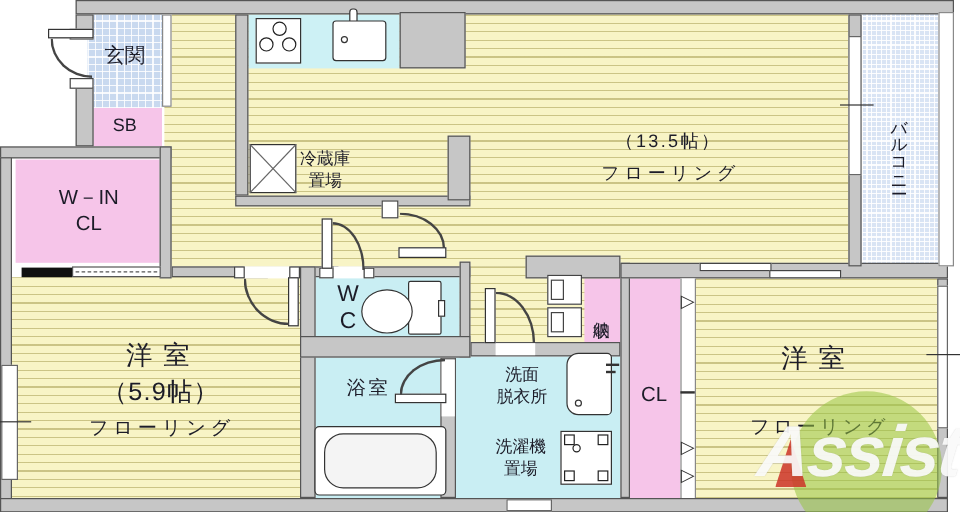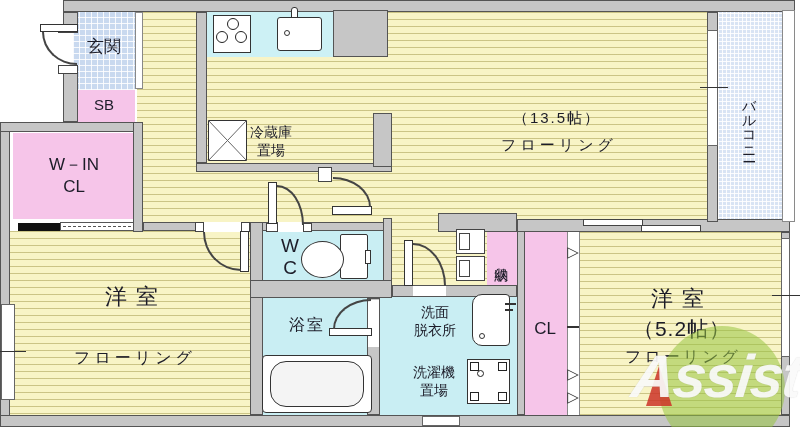--- a/index.html
+++ b/index.html
@@ -157,32 +157,32 @@
   <span class="lbl" style="left:104px;top:47px;font-size:17px;">玄関</span>
   <span class="lbl" style="left:104px;top:105px;font-size:15px;">SB</span>
   <span class="lbl" style="left:74px;top:176px;font-size:17px;">W－IN
 CL</span>
   <span class="lbl" style="left:271px;top:141px;font-size:14px;">冷蔵庫
 置場</span>
   <span class="lbl" style="left:557px;top:118px;font-size:15px;letter-spacing:2px;">（13.5帖）</span>
   <span class="lbl" style="left:559px;top:145px;font-size:15px;letter-spacing:4px;">フローリング</span>
   <span class="vert" style="left:749px;top:122px;font-size:14px;">バルコニー</span>
   <span class="lbl" style="left:136px;top:297px;font-size:22px;letter-spacing:9px;">洋室</span>
+  <span class="lbl" style="left:134px;top:327px;font-size:21px;letter-spacing:1px;">（5.9帖）</span>
   <span class="lbl" style="left:135px;top:358px;font-size:16px;letter-spacing:4px;">フローリング</span>
   <span class="lbl" style="left:290px;top:257px;font-size:19px;line-height:1.15;">W
 C</span>
   <span class="lbl" style="left:307px;top:325px;font-size:16px;letter-spacing:2px;">浴室</span>
   <span class="lbl" style="left:435px;top:321px;font-size:14px;">洗面
 脱衣所</span>
   <span class="lbl" style="left:434px;top:381px;font-size:14px;">洗濯機
 置場</span>
   <span class="vert" style="left:501px;top:257px;font-size:14px;">収納</span>
   <span class="lbl" style="left:545px;top:329px;font-size:17px;">CL</span>
   <span class="lbl" style="left:682px;top:299px;font-size:22px;letter-spacing:9px;">洋室</span>
-  <span class="lbl" style="left:682px;top:329px;font-size:21px;letter-spacing:1px;">（5.2帖）</span>
   <span class="lbl" style="left:683px;top:357px;font-size:16px;letter-spacing:3px;">フローリング</span>
 
   <div style="left:630px;top:320px;width:170px;height:107px;">
     <div style="left:29px;top:6px;width:126px;height:126px;border-radius:50%;background:rgba(152,196,66,0.55);"></div>
     <div style="left:16px;top:46px;width:26px;height:40px;background:rgba(204,51,39,0.85);clip-path:polygon(50% 0,100% 100%,0 100%);"></div>
     <span style="left:2px;top:22px;font-size:60px;font-weight:bold;font-style:italic;letter-spacing:-2px;transform:skewX(-6deg);color:rgba(255,255,255,0.88);text-shadow:0 0 1px rgba(140,140,140,0.4);">Assist</span>
   </div>
 
 </div>
 

